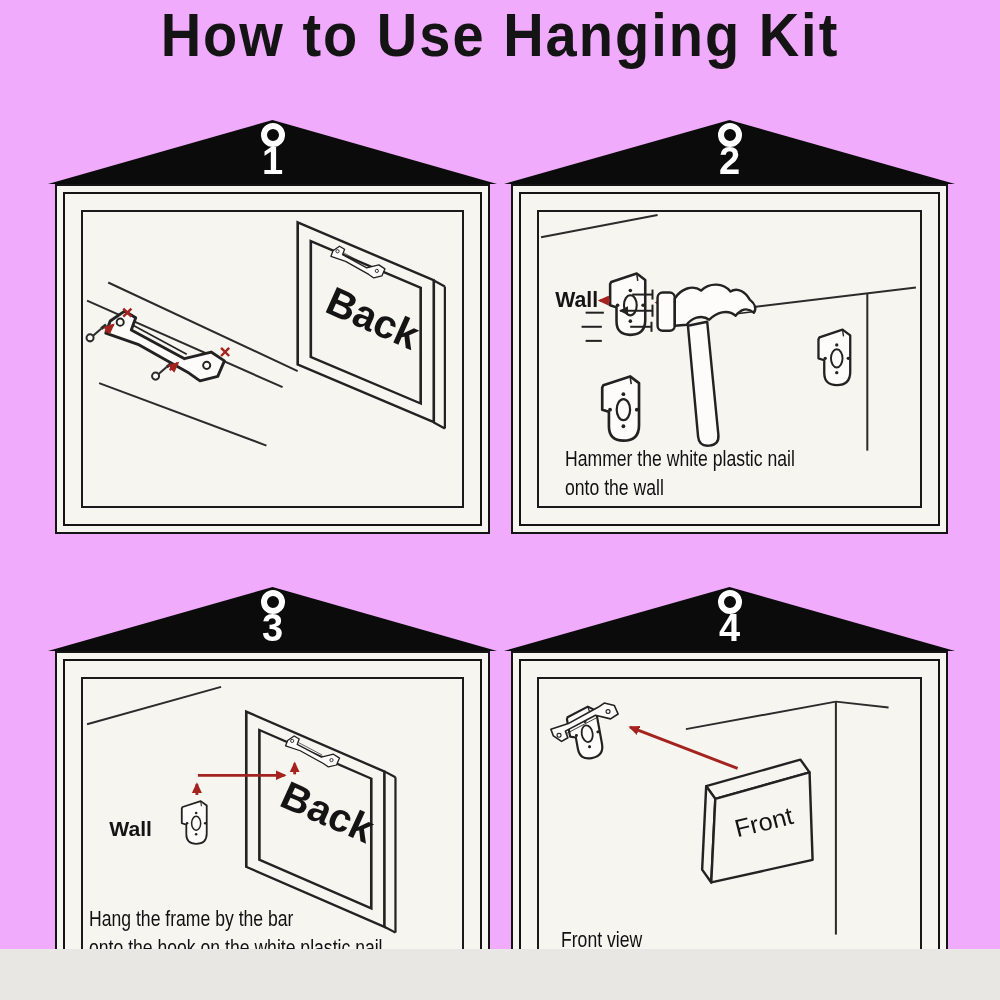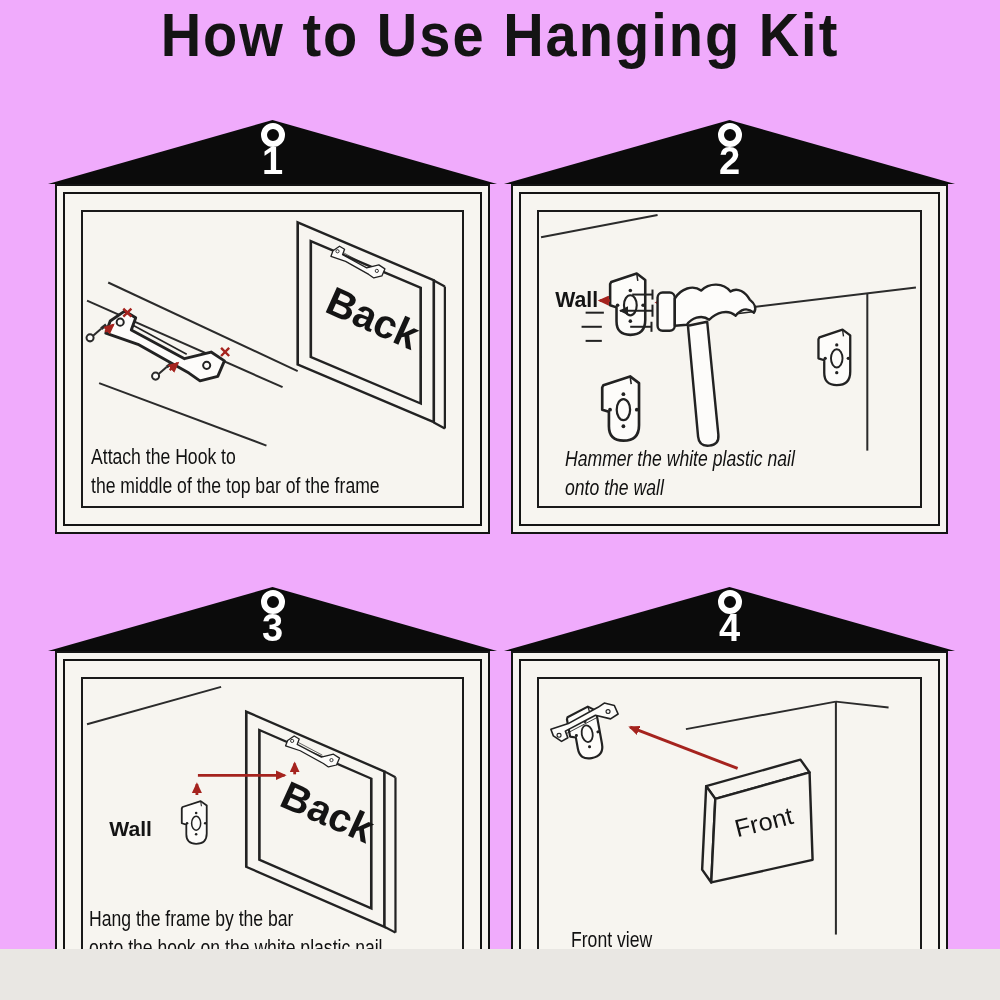--- a/index.html
+++ b/index.html
@@ -18,23 +18,23 @@
            color:#ffffff;font-size:38px;font-weight:700;line-height:42px;}
   .panel-outer{border:2.5px solid #141414;padding:6px;background:#f7f5f0;}
   .r1 .panel-outer{height:334px;}
   .r2 .panel-outer{height:327px;}
   .panel-mid{border:2.5px solid #141414;height:100%;box-sizing:border-box;padding:16px;}
   .content{position:relative;border:2.5px solid #1a1a1a;height:100%;box-sizing:border-box;background:#f7f5f0;}
   .art{position:absolute;inset:0;width:100%;height:100%;}
   .caption{position:absolute;color:#111;}
   .cap-line{font-size:22px;line-height:29px;white-space:nowrap;transform:scaleX(0.8);transform-origin:0 50%;font-weight:500;}
   .cap1{left:8px;bottom:6px;}
-  .cap2{left:26px;bottom:4px;font-style:italic;}
+  .cap2{left:26px;bottom:4px;}
   .cap3{left:6px;bottom:4px;}
-  .cap4{left:32px;bottom:12px;}
+  .cap4{left:22px;bottom:12px;}
   svg text{fill:#141414;font-family:"Liberation Sans", sans-serif;}
 </style>
 </head>
 <body>
 
 <div class="canvas">
 
   <svg width="0" height="0" style="position:absolute" aria-hidden="true">
     <defs>
       <marker id="mred" markerUnits="userSpaceOnUse" markerWidth="12" markerHeight="10" refX="9" refY="5" orient="auto">
@@ -103,24 +103,20 @@
                 </g>
                 <g stroke="#222" stroke-width="2.2" fill="none">
                   <path d="M348,68 l11,6"></path>
                     <path d="M348,209 l11,6"></path>
                     <path d="M359,74 L359,215"></path>
                 </g>
                 <use href="#hookbar" transform="translate(243,32) scale(0.5)"></use>
                 <text transform="translate(282,118) rotate(24)" text-anchor="middle" font-size="40" font-weight="600">Back</text>
               </g>
             </svg>
-            <div class="caption cap1">
-              <div class="cap-line">Attach the Hook to</div>
-              <div class="cap-line">the middle of the top bar of the frame</div>
-            </div>
           </div>
         </div>
       </div>
     </section>
 
     <section class="cell r1">
       <div class="roof">
         <span class="ring"></span>
         <span class="roofnum">2</span>
       </div>

